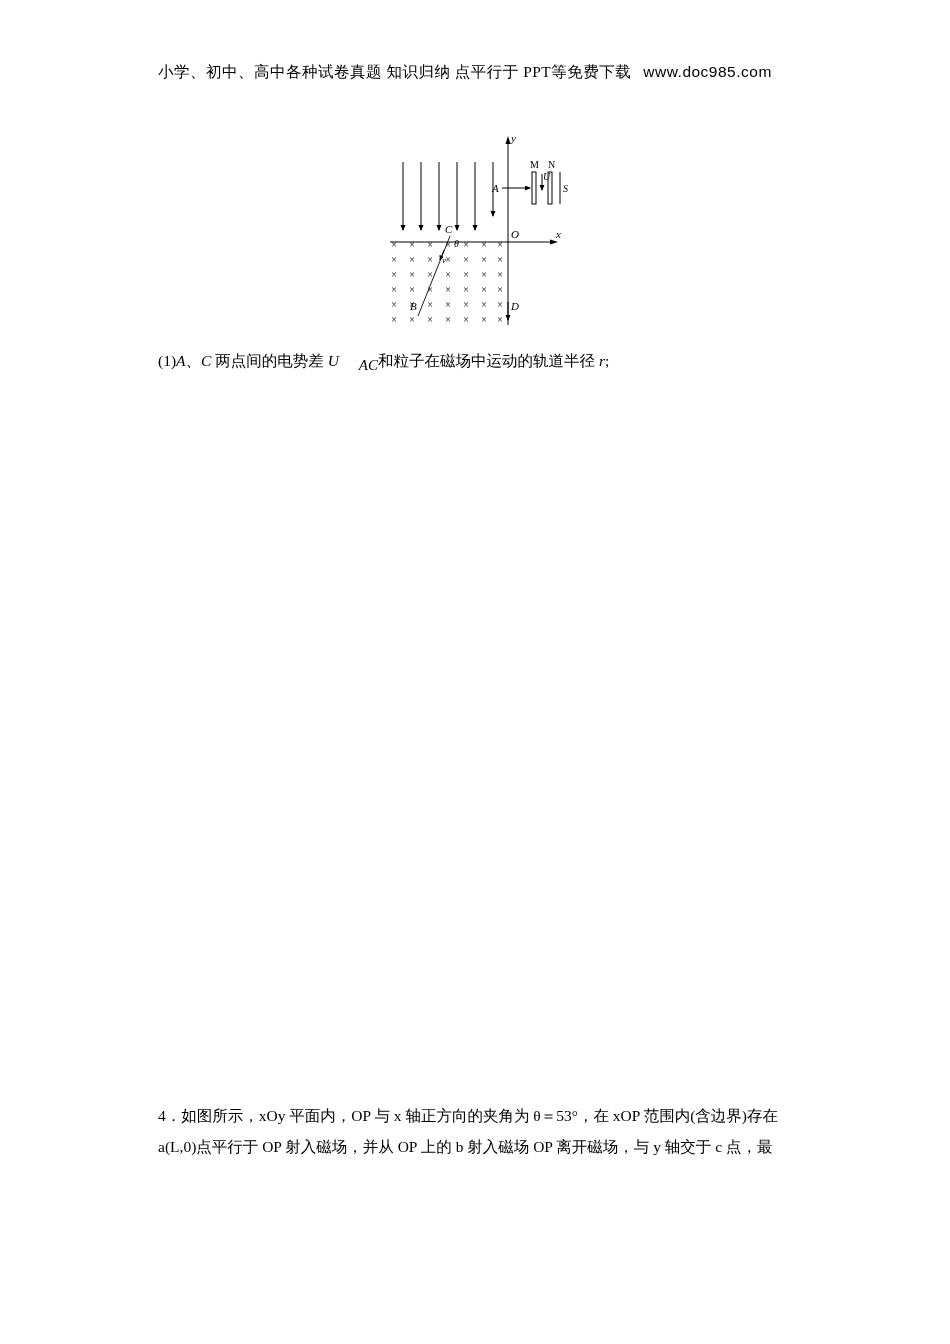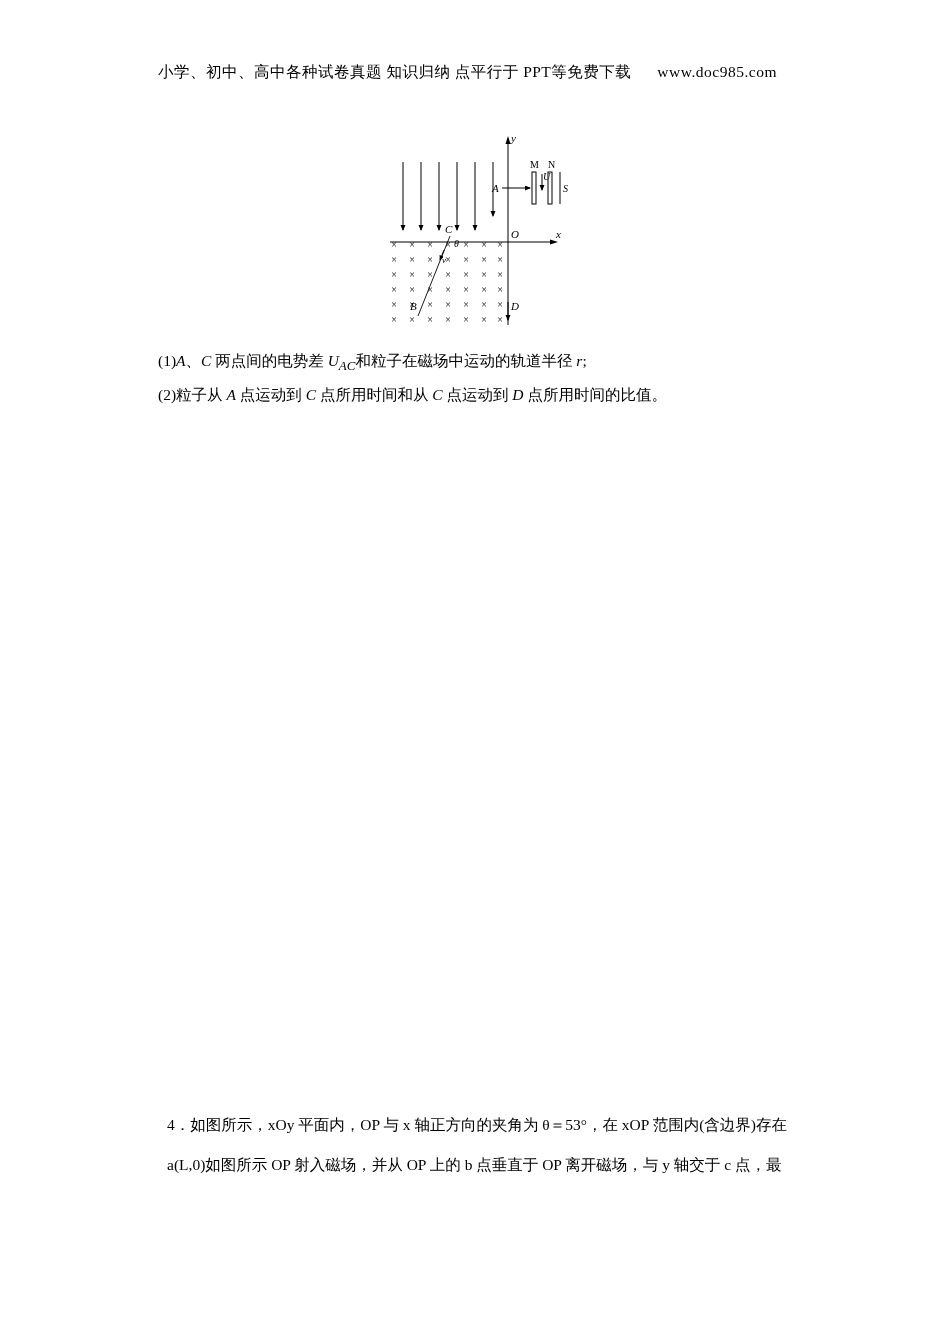--- a/index.html
+++ b/index.html
@@ -25,22 +25,22 @@
     position: absolute;
     left: 158px;
     top: 62px;
     width: 700px;
     font-family: "Liberation Serif", serif;
     font-size: 15.5px;
     letter-spacing: 0.5px;
     white-space: nowrap;
   }
   .header .site {
-    margin-left: 26px;
-    font-family: Liberation Serif, serif;
+    margin-left: 12px;
+    font-family: Liberation Sans, sans-serif;
   }
 
   
   .figure {
     position: absolute;
     left: 380px;
     top: 130px;
     width: 220px;
     height: 215px;
   }
@@ -50,33 +50,33 @@
   .q-line {
     position: absolute;
     font-size: 15.5px;
     line-height: 26px;
     white-space: nowrap;
   }
   #line1 { left: 158px; top: 348px; }
   #line2 { left: 158px; top: 382px; }
 
   .italic { font-style: italic; font-family: "Liberation Serif", serif; }
-  .sub { font-size: 13px; vertical-align: sub; }
+  .sub { font-size: 15px; vertical-align: sub; margin-left: 20px; }
 
   
   .para {
     position: absolute;
     left: 158px;
     top: 1100px;
     width: 660px;
     font-size: 15.5px;
     line-height: 31px;
     text-align: justify;
   }
-  .para p { margin: 9px; }
+  .para p { margin: 0; }
 </style>
 </head>
 <body>
 
 <div class="page">
 
   <div class="header">
     <span>小学、初中、高中各种试卷真题 知识归纳 点平行于 PPT等免费下载</span><span class="site">www.doc985.com</span>
   </div>
 
@@ -177,22 +177,19 @@
         <text x="183" y="62" font-style="italic">S</text>
         <text x="74" y="117" font-style="italic">θ</text>
         <text x="62" y="133" font-style="italic" font-size="9">v</text>
       </g>
     </svg>
   </div>
 
   <div class="q-line" id="line1">
     <span>(1)<span class="italic">A</span>、<span class="italic">C</span> 两点间的电势差 <span class="italic">U</span><span class="italic sub">AC</span>和粒子在磁场中运动的轨道半径 <span class="italic">r</span>;</span>
   </div>
-  <div class="q-line" id="line2">
-    <span>(2)粒子从 <span class="italic">A</span> 点运动到 <span class="italic">C</span> 点所用时间和从 <span class="italic">C</span> 点运动到 <span class="italic">D</span> 点所用时间的比值。</span>
-  </div>
 
   <div class="para">
     <p><span>4．</span><span>如图所示，xOy 平面内，OP 与 x 轴正方向的夹角为 θ＝53°，在 xOP 范围内(含边界)存在</span></p>
-    <p>a(L,0)如图所示 OP 射入磁场，并从 OP 上的 b 点垂直于 OP 离开磁场，与 y 轴交于 c 点，最</p>
+    <p>a(L,0)点平行于 OP 射入磁场，并从 OP 上的 b 射入磁场 OP 离开磁场，与 y 轴交于 c 点，最</p>
   </div>
 
 </div>
 
 </body></html>

